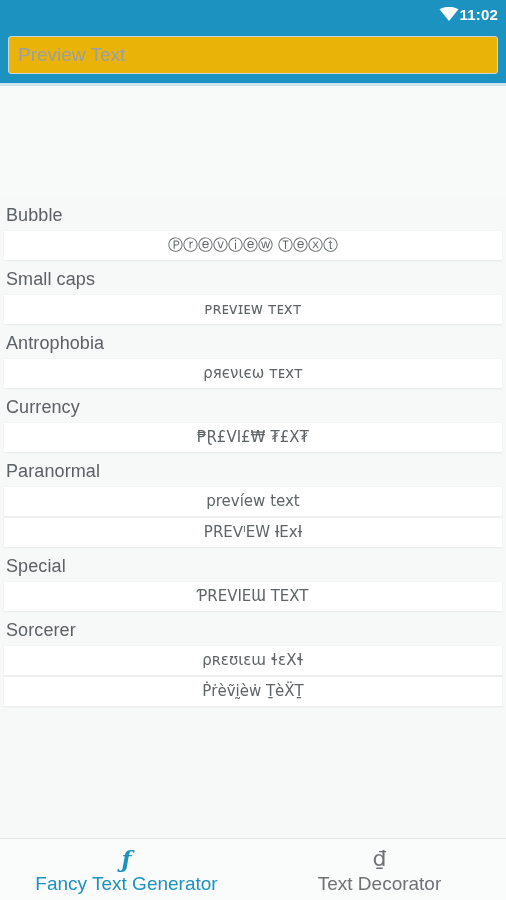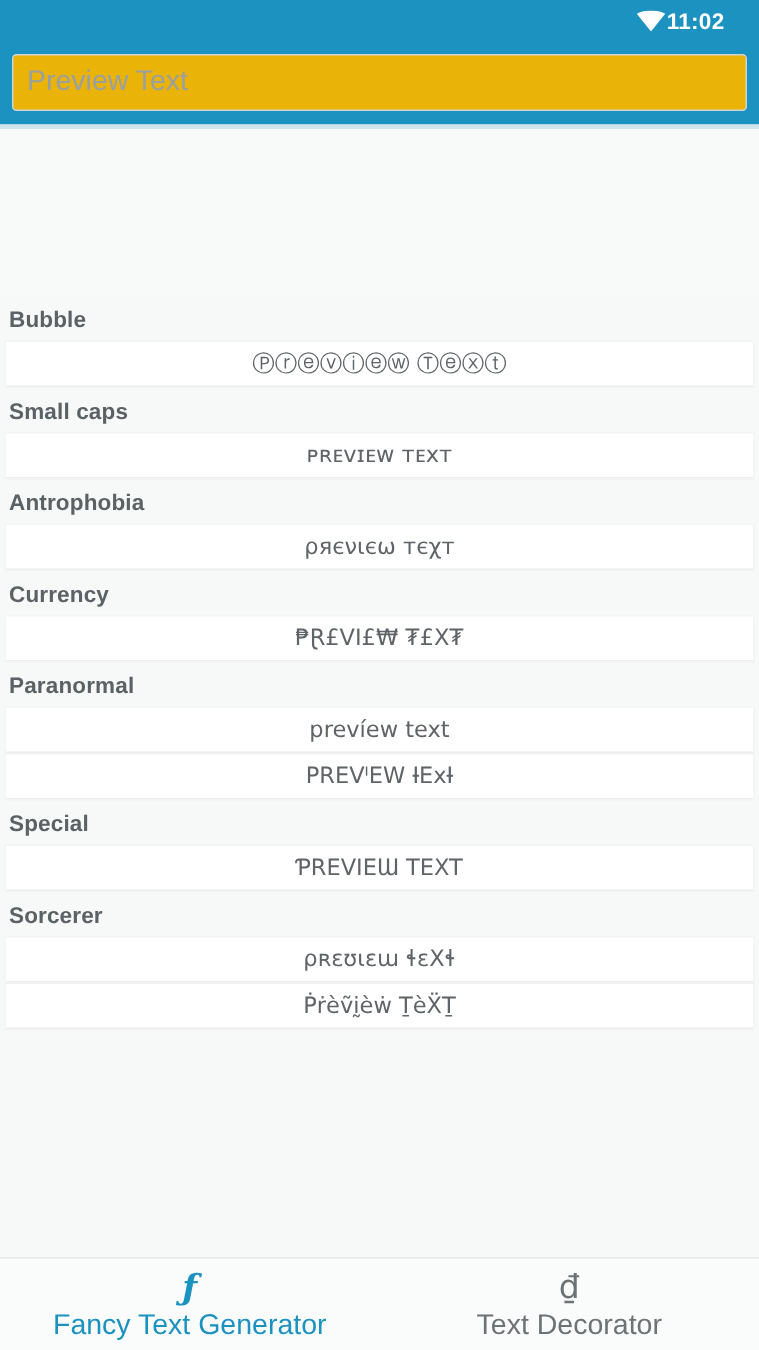--- a/index.html
+++ b/index.html
@@ -21,21 +21,21 @@
     background: #f7f8f8;
   }
 
   
   .statusbar {
     height: 28px;
     background: #1b92c0;
     display: flex;
     align-items: center;
     justify-content: flex-end;
-    padding-right: 23px;
+    padding-right: 8px;
     gap: 0;
     flex: 0 0 auto;
   }
   .wifi-icon {
     width: 20px;
     height: 14px;
     display: block;
   }
   .clock {
     color: #ffffff;
@@ -82,22 +82,22 @@
   .list {
     flex: 1 1 auto;
     overflow: hidden;
     background: #f7f8f8;
     padding-bottom: 2px;
   }
   .style-block {
     margin-bottom: 1px;
   }
   .style-label {
-    font-size: 15px;
-    font-weight: bold;
+    font-size: 18px;
+    font-weight: normal;
     color: #5b6164;
     padding: 8px 6px 7px 6px;
     line-height: 1;
     letter-spacing: 0.1px;
   }
   .style-card {
     background: #ffffff;
     margin: 0 4px;
     height: 30px;
     display: flex;
@@ -189,21 +189,21 @@
     <div class="style-block">
       <div class="style-label">Small caps</div>
       <div class="style-card">
         <span class="style-preview">ᴘʀᴇᴠɪᴇᴡ ᴛᴇxᴛ</span>
       </div>
     </div>
 
     <div class="style-block">
       <div class="style-label">Antrophobia</div>
       <div class="style-card">
-        <span class="style-preview">ρяєνιєω тєχт</span>
+        <span class="style-preview">ρяєνιєω ᴛᴇxᴛ</span>
       </div>
     </div>
 
     <div class="style-block">
       <div class="style-label">Currency</div>
       <div class="style-card">
         <span class="style-preview">₱Ɽ£VI£₩ ₮£X₮</span>
       </div>
     </div>
 

